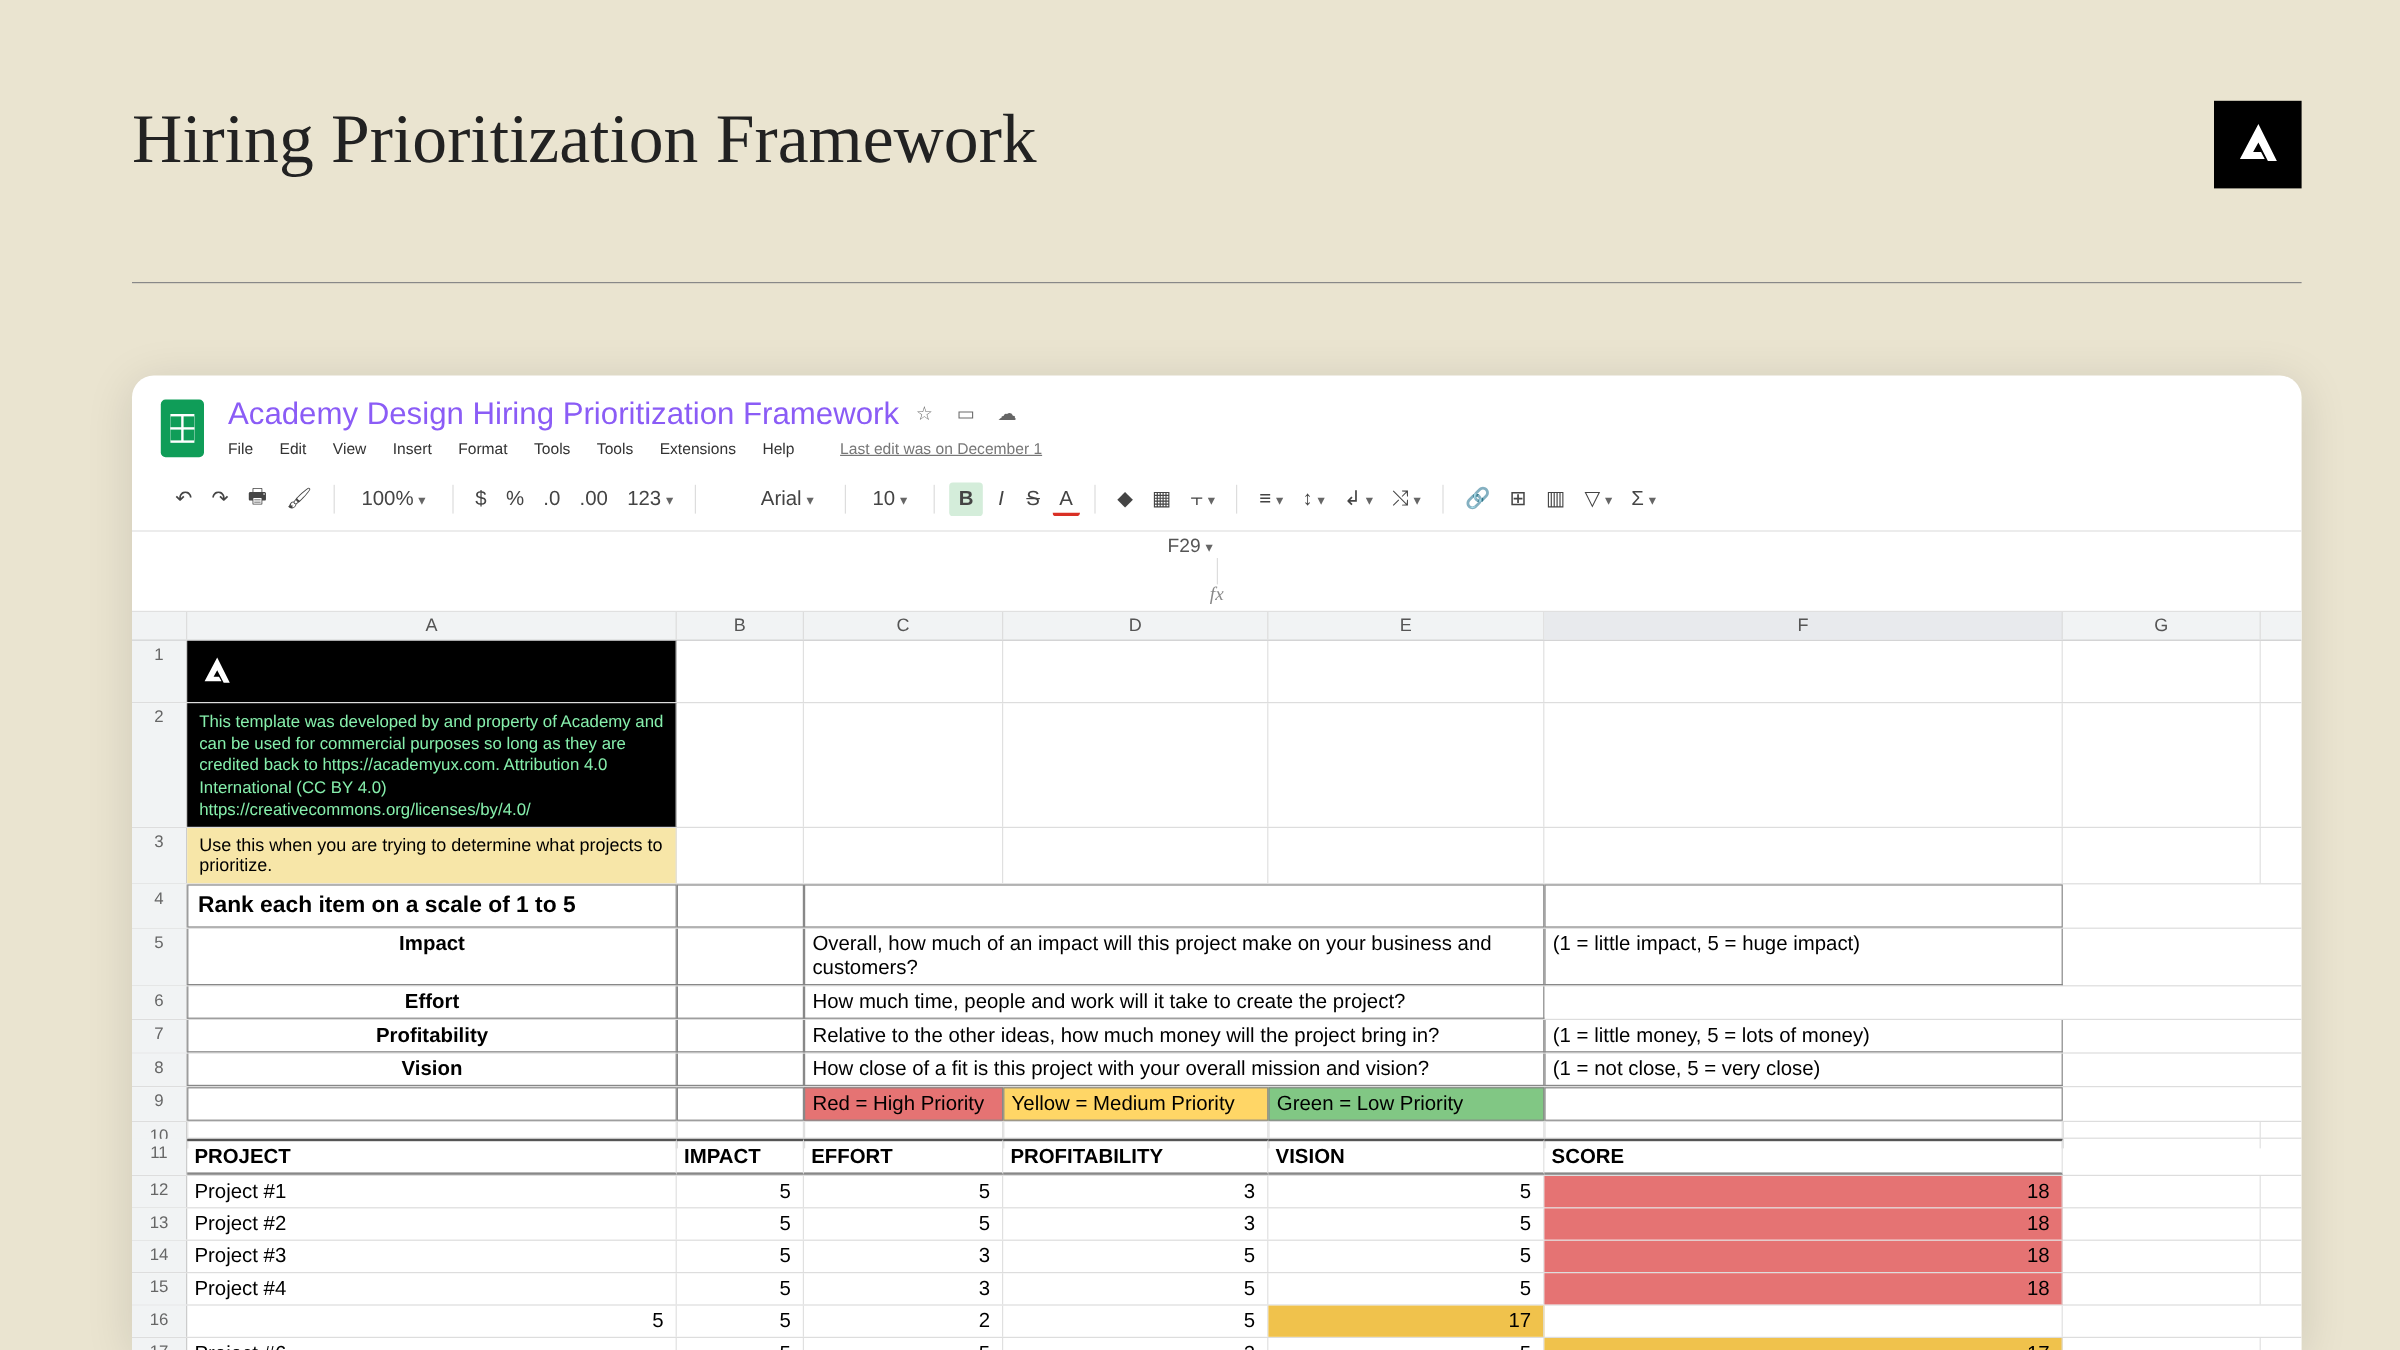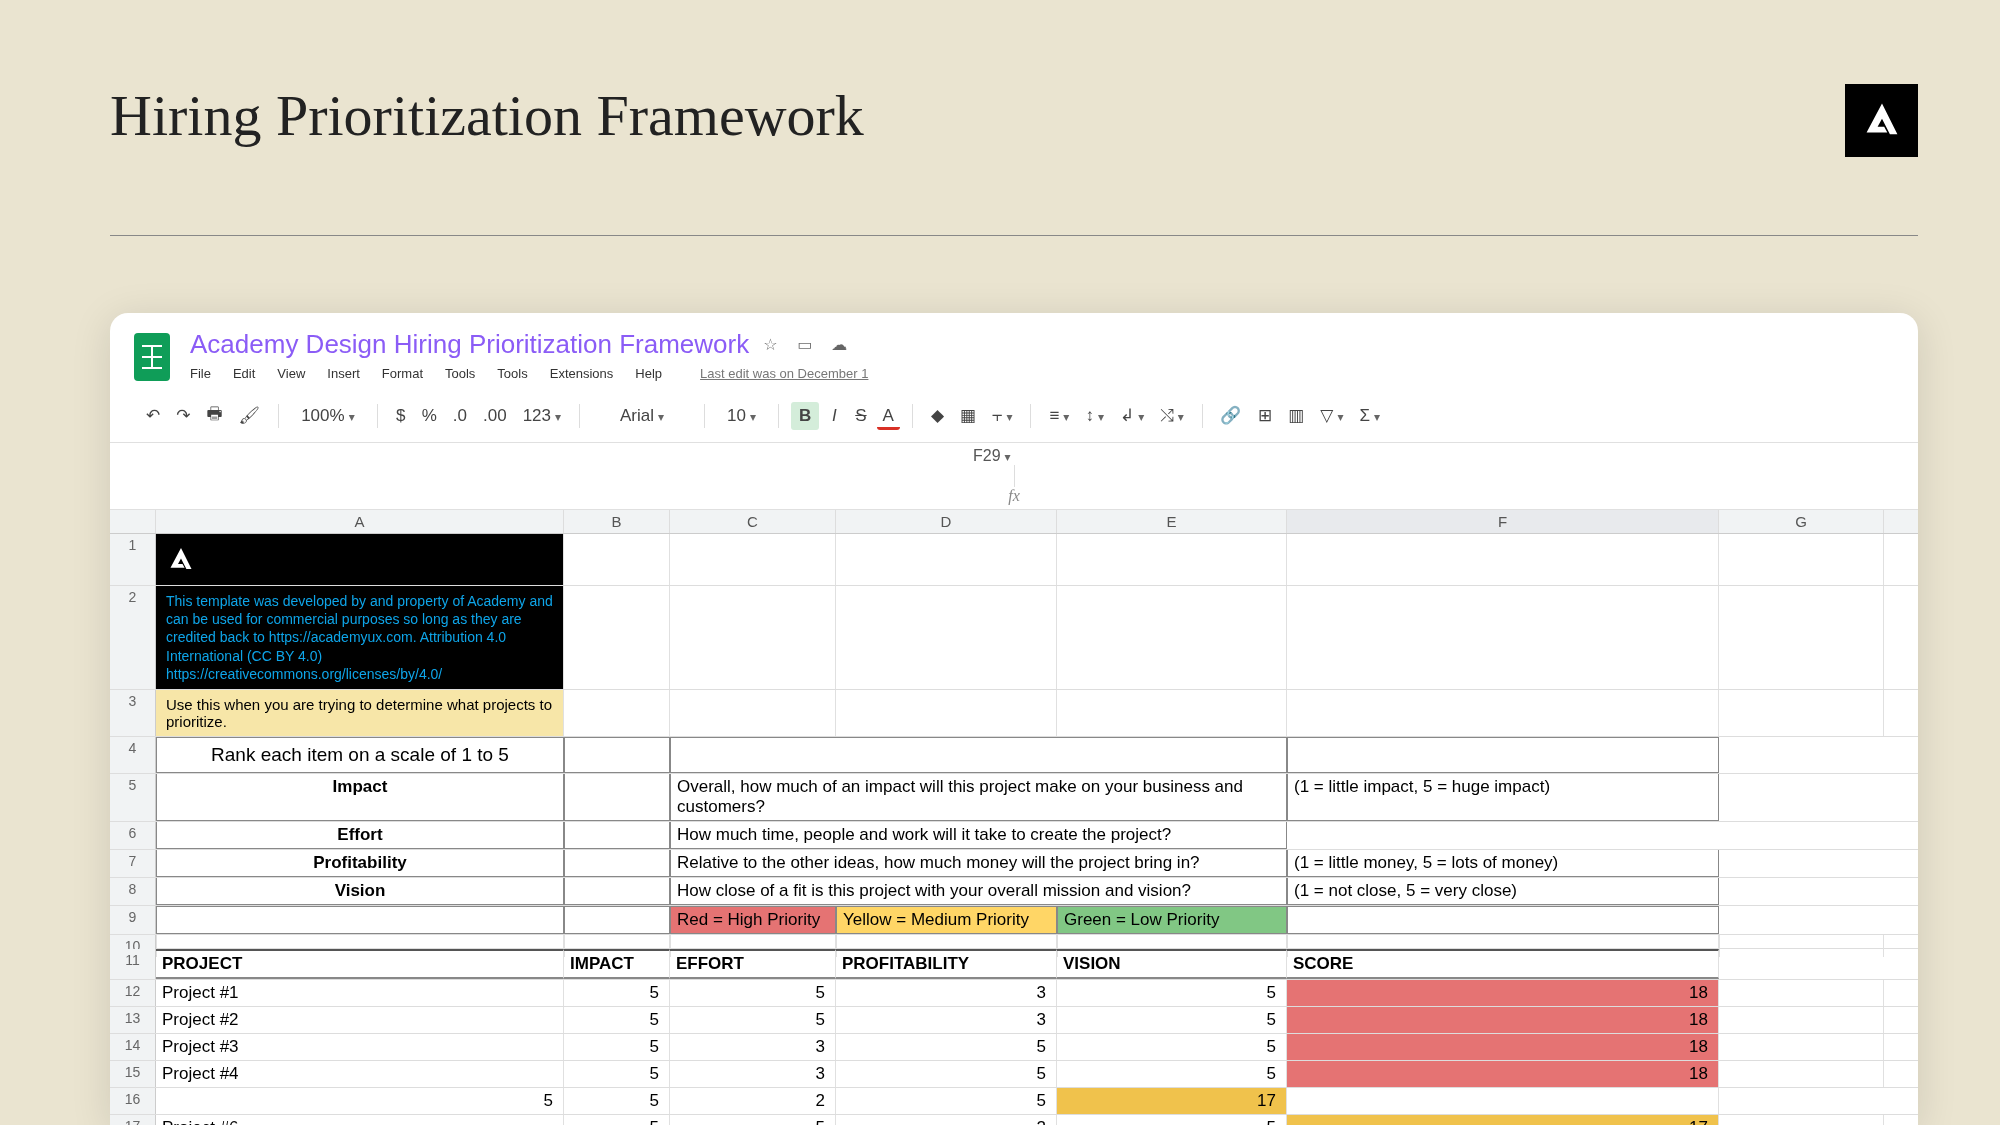--- a/index.html
+++ b/index.html
@@ -99,21 +99,21 @@
   align-items: center;
   gap: 4px;
   padding: 10px 24px 8px 30px;
   border-bottom: 1px solid #e0e0e0;
   font-size: 17px;
   color: #444;
 }
 .tb-btn { padding: 4px 6px; min-width: 22px; text-align:center; border-radius:3px; }
 .tb-sep { width:1px; height:24px; background:#ddd; margin:0 8px; }
 .tb-zoom { padding: 4px 10px; }
-.tb-font { padding: 4px 14px; width: 100px; text-align:center; }
+.tb-font { padding: 4px 14px; width: 100px; text-align:right; }
 .tb-bold { font-weight:bold; background:#d4edda; border-radius:3px; padding: 4px 8px; }
 .tb-italic { font-style:italic; }
 .tb-strike { text-decoration: line-through; }
 .tb-underline { border-bottom: 3px solid #d93025; padding-bottom:1px; }
 .dropdown-caret::after { content:"▾"; font-size:12px; margin-left:4px; color:#666;}
 .fx-row {
   display:flex; align-items:center; padding: 4px 10px 4px 10px; border-bottom:1px solid #e0e0e0;
   font-size: 16px; color:#555;flex-direction:column;
 }
 .cell-ref { width:90px; padding-left:4px; }
@@ -132,21 +132,21 @@
   display:grid;
   grid-template-columns: 46px 408px 106px 166px 221px 230px 432px 165px;
   border-bottom:1px solid #ddd;
 }
 .grid-row .rownum {
   background:#f1f3f4; color:#666; font-size:14px; text-align:center; padding:3px 0; border-right:1px solid #ccc;
 }
 .grid-row .cell { border-right:1px solid #e0e0e0; padding:3px 6px; }
 .row1 { height:52px; }
 .row1 .cell-a { background:#000; display:flex; align-items:center; padding-left:10px; }
-.row2 .cell-a { background:#000; color:#0ea5e9; font-size:14px; padding:6px 10px; line-height:1.3; }
+.row2 .cell-a { background:#000; color:#86efac; font-size:14px; padding:6px 10px; line-height:1.3; }
 .row3 .cell-a { background:#f7e6a8; font-size:15px; padding:6px 10px; }
 .row4 .cell-a { font-size:19px; padding:6px 8px; border:1px solid #888; }
 .criteria .cell-a { font-weight:bold; text-align:center; }
 .criteria .cell { border:1px solid #888; }
 .criteria.row5 .cell, .criteria.row6 .cell, .criteria.row7 .cell, .criteria.row8 .cell { border-top:none; }
 .prio-red { background:#e57373; }
 .prio-yellow { background:#ffd666; }
 .prio-green { background:#81c784; }
 .header-row .cell { font-weight:bold; border-top:2px solid #555; border-bottom:2px solid #888; }
 .project-row .cell { font-size:17px; }
@@ -289,21 +289,21 @@
       <div class="cell cell-a">Use this when you are trying to determine what projects to prioritize.</div>
       <div class="cell"></div>
         <div class="cell"></div>
         <div class="cell"></div>
         <div class="cell"></div>
         <div class="cell"></div>
         <div class="cell"></div>
     </div>
     <div class="grid-row row4 criteria">
       <div class="rownum">4</div>
-      <div class="cell cell-a" style="text-align:center;font-weight:normal">Rank each item on a scale of 1 to 5</div>
+      <div class="cell cell-a" style="text-align:left;font-weight:bold">Rank each item on a scale of 1 to 5</div>
       <div class="cell"></div>
         <div class="cell merged-cde"></div>
         <div class="cell"></div>
         <div class="cell" style="border:none"></div>
     </div>
     <div class="grid-row criteria row5">
       <div class="rownum">5</div>
       <div class="cell cell-a">Impact</div>
       <div class="cell"></div>
       <div class="cell merged-cde">Overall, how much of an impact will this project make on your business and customers?</div>

